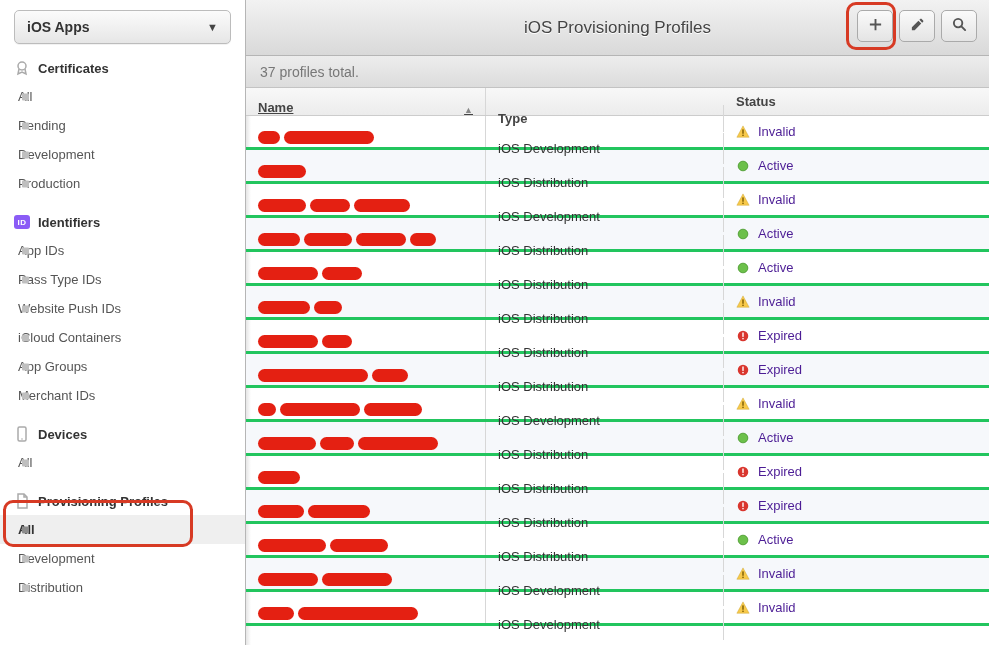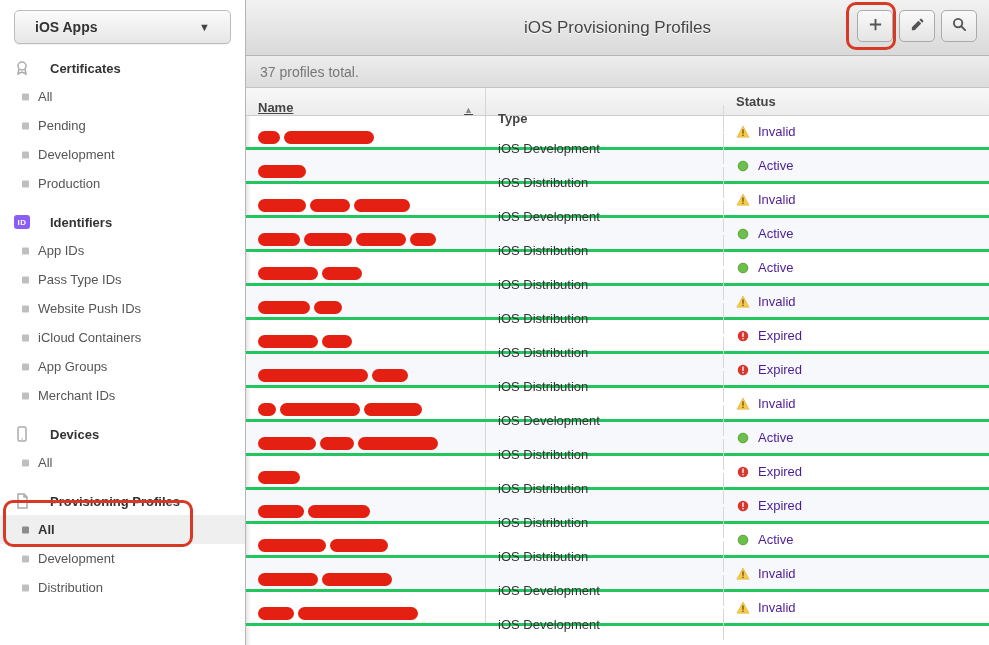--- a/index.html
+++ b/index.html
@@ -34,51 +34,51 @@
 }
 .dropdown-btn {
   margin: 10px 14px;
   height: 34px;
   border: 1px solid #bcbcbc;
   border-radius: 5px;
   background: linear-gradient(#fbfbfb,#e6e6e6);
   display: flex;
   align-items: center;
   justify-content: space-between;
-  padding: 0 20px;
+  padding: 0 12px;
   font-weight: bold;
   font-size: 14px;
   cursor: pointer;
   box-shadow: 0 1px 0 rgba(0,0,0,0.05);
 }
 .dropdown-caret { font-size: 11px; color:#444; }
 .section { margin-top: 10px; }
 .section-header {
   display:flex;
   align-items:center;
-  gap:20px;
+  gap:8px;
   padding: 6px 14px 6px 14px;
   font-weight: bold;
   font-size: 13px;
   color:#333;
 }
 .section-icon {
   width:16px; height:16px;
   display:inline-flex; align-items:center; justify-content:center;
   color:#9a9a9a;
 }
 .section-icon svg{ display:block; }
 .id-badge{
   width:16px;height:14px;border-radius:3px;background:#8b5cf6;
   display:inline-flex;align-items:center;justify-content:center;
   color:#fff;font-size:8px;font-weight:bold;letter-spacing:0.5px;
 }
 .item-list { list-style:none; }
 .item-list li {
-  padding: 7px 14px 7px 38px;
+  padding: 7px 14px 7px 18px;
   cursor: pointer;
   color:#555;
   position:relative;
   font-size:13px;
 }
 .item-list li::before {
   content:"";
   position:absolute;
   left:22px; top:50%;
   width:7px; height:7px;

